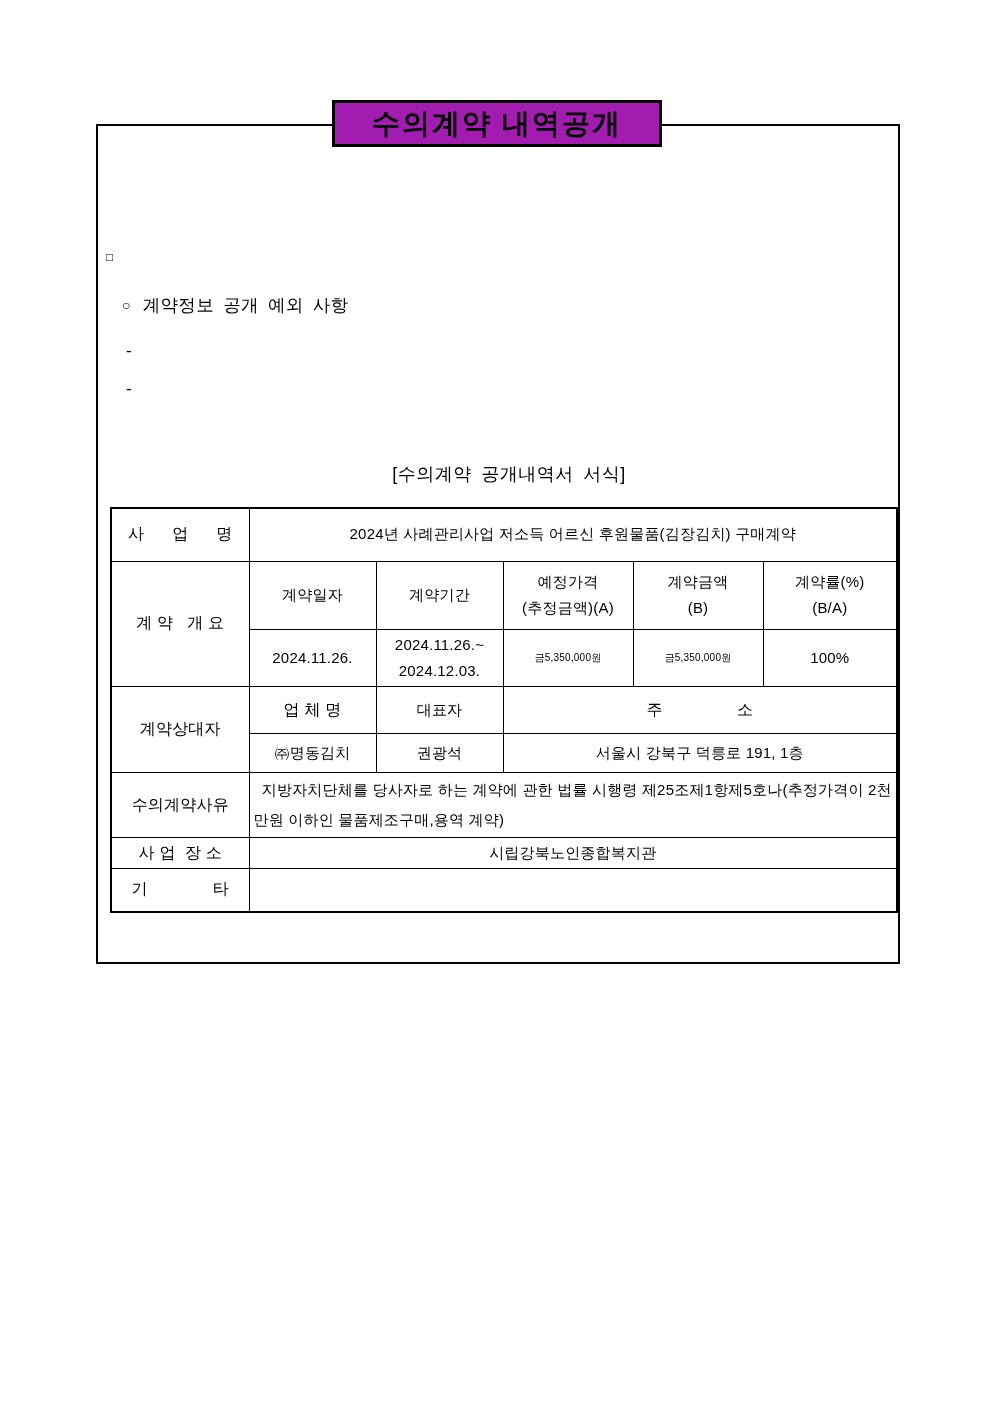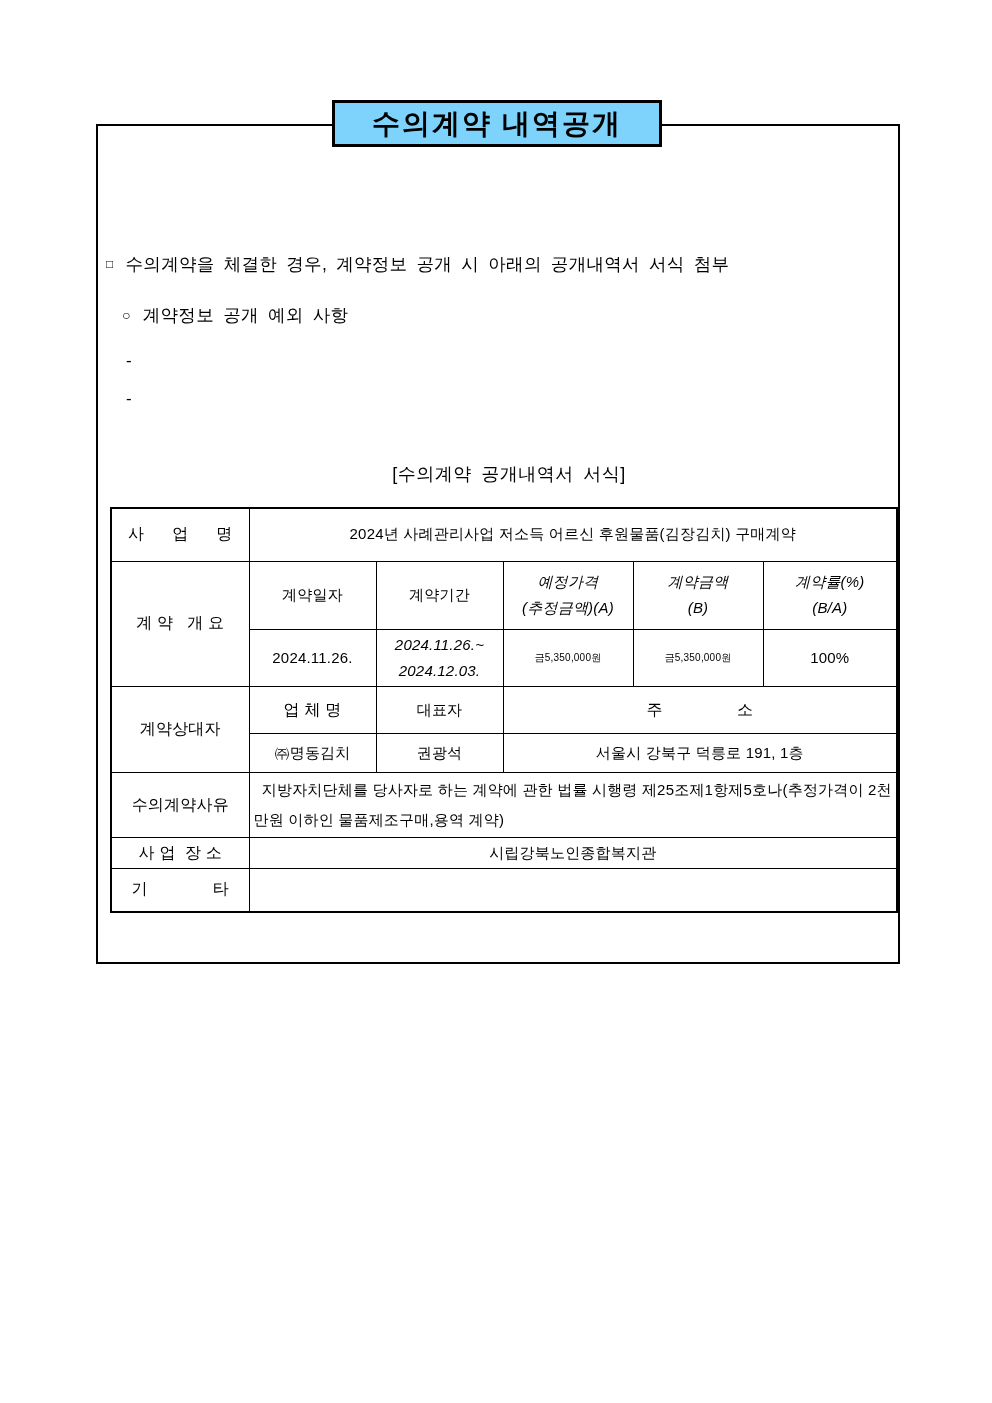--- a/index.html
+++ b/index.html
@@ -18,21 +18,21 @@
     left: 96px; top: 124px;
     width: 804px; height: 840px;
     border: 2px solid #000;
   }
 
   
   .title-box {
     position: absolute;
     left: 332px; top: 100px;
     width: 330px; height: 47px;
-    background: #7dd3fc;
+    background: #a21caf;
     border: 3px solid #000;
     display: flex; align-items: center; justify-content: center;
     z-index: 5;
   }
   .title-box h1 {
     font-size: 28px; font-weight: bold; letter-spacing: 2px;
     white-space: pre;
   }
 
   
@@ -62,21 +62,21 @@
   }
   table.contract td {
     border: 1.4px solid #000;
     text-align: center;
     vertical-align: middle;
     padding: 2px 4px;
     letter-spacing: 0.2px;
   }
   table.contract { border: 2px solid #000; }
   td.lbl { white-space: pre; font-size: 16px; margin-top: 40px; }
-  td.pre2 { white-space: pre-line; line-height: 1.75; font-style: italic; }
+  td.pre2 { white-space: pre-line; line-height: 1.75; }
   td.money { font-size: 10px; }
   td.reason-cell {
     text-align: justify; text-align-last: left;
     word-break: break-all;
     font-size: 15px; line-height: 2.0;
     padding: 2px 2px 2px 6px;
     text-indent: 8px;
   }
   .r1 td { height: 53px; }
   .r2 td { height: 68px; }
@@ -94,21 +94,20 @@
 
   <div class="outer-box"></div>
 
   <div class="title-box">
     <h1>수의계약 내역공개</h1>
   </div>
 
   <div class="notes">
     <div class="note note-main">
       <span class="bullet bullet-square">□</span>
-      <span>수의계약을 체결한 경우, 계약정보 공개 시 아래의 공개내역서 서식 첨부</span>
     </div>
     <div class="note note-sub">
       <span class="bullet bullet-circle">○</span>
       <span>계약정보 공개 예외 사항</span>
     </div>
     <div class="note note-dash1">
       <span class="bullet bullet-dash">-</span>
     </div>
     <div class="note note-dash2">
       <span class="bullet bullet-dash">-</span>

